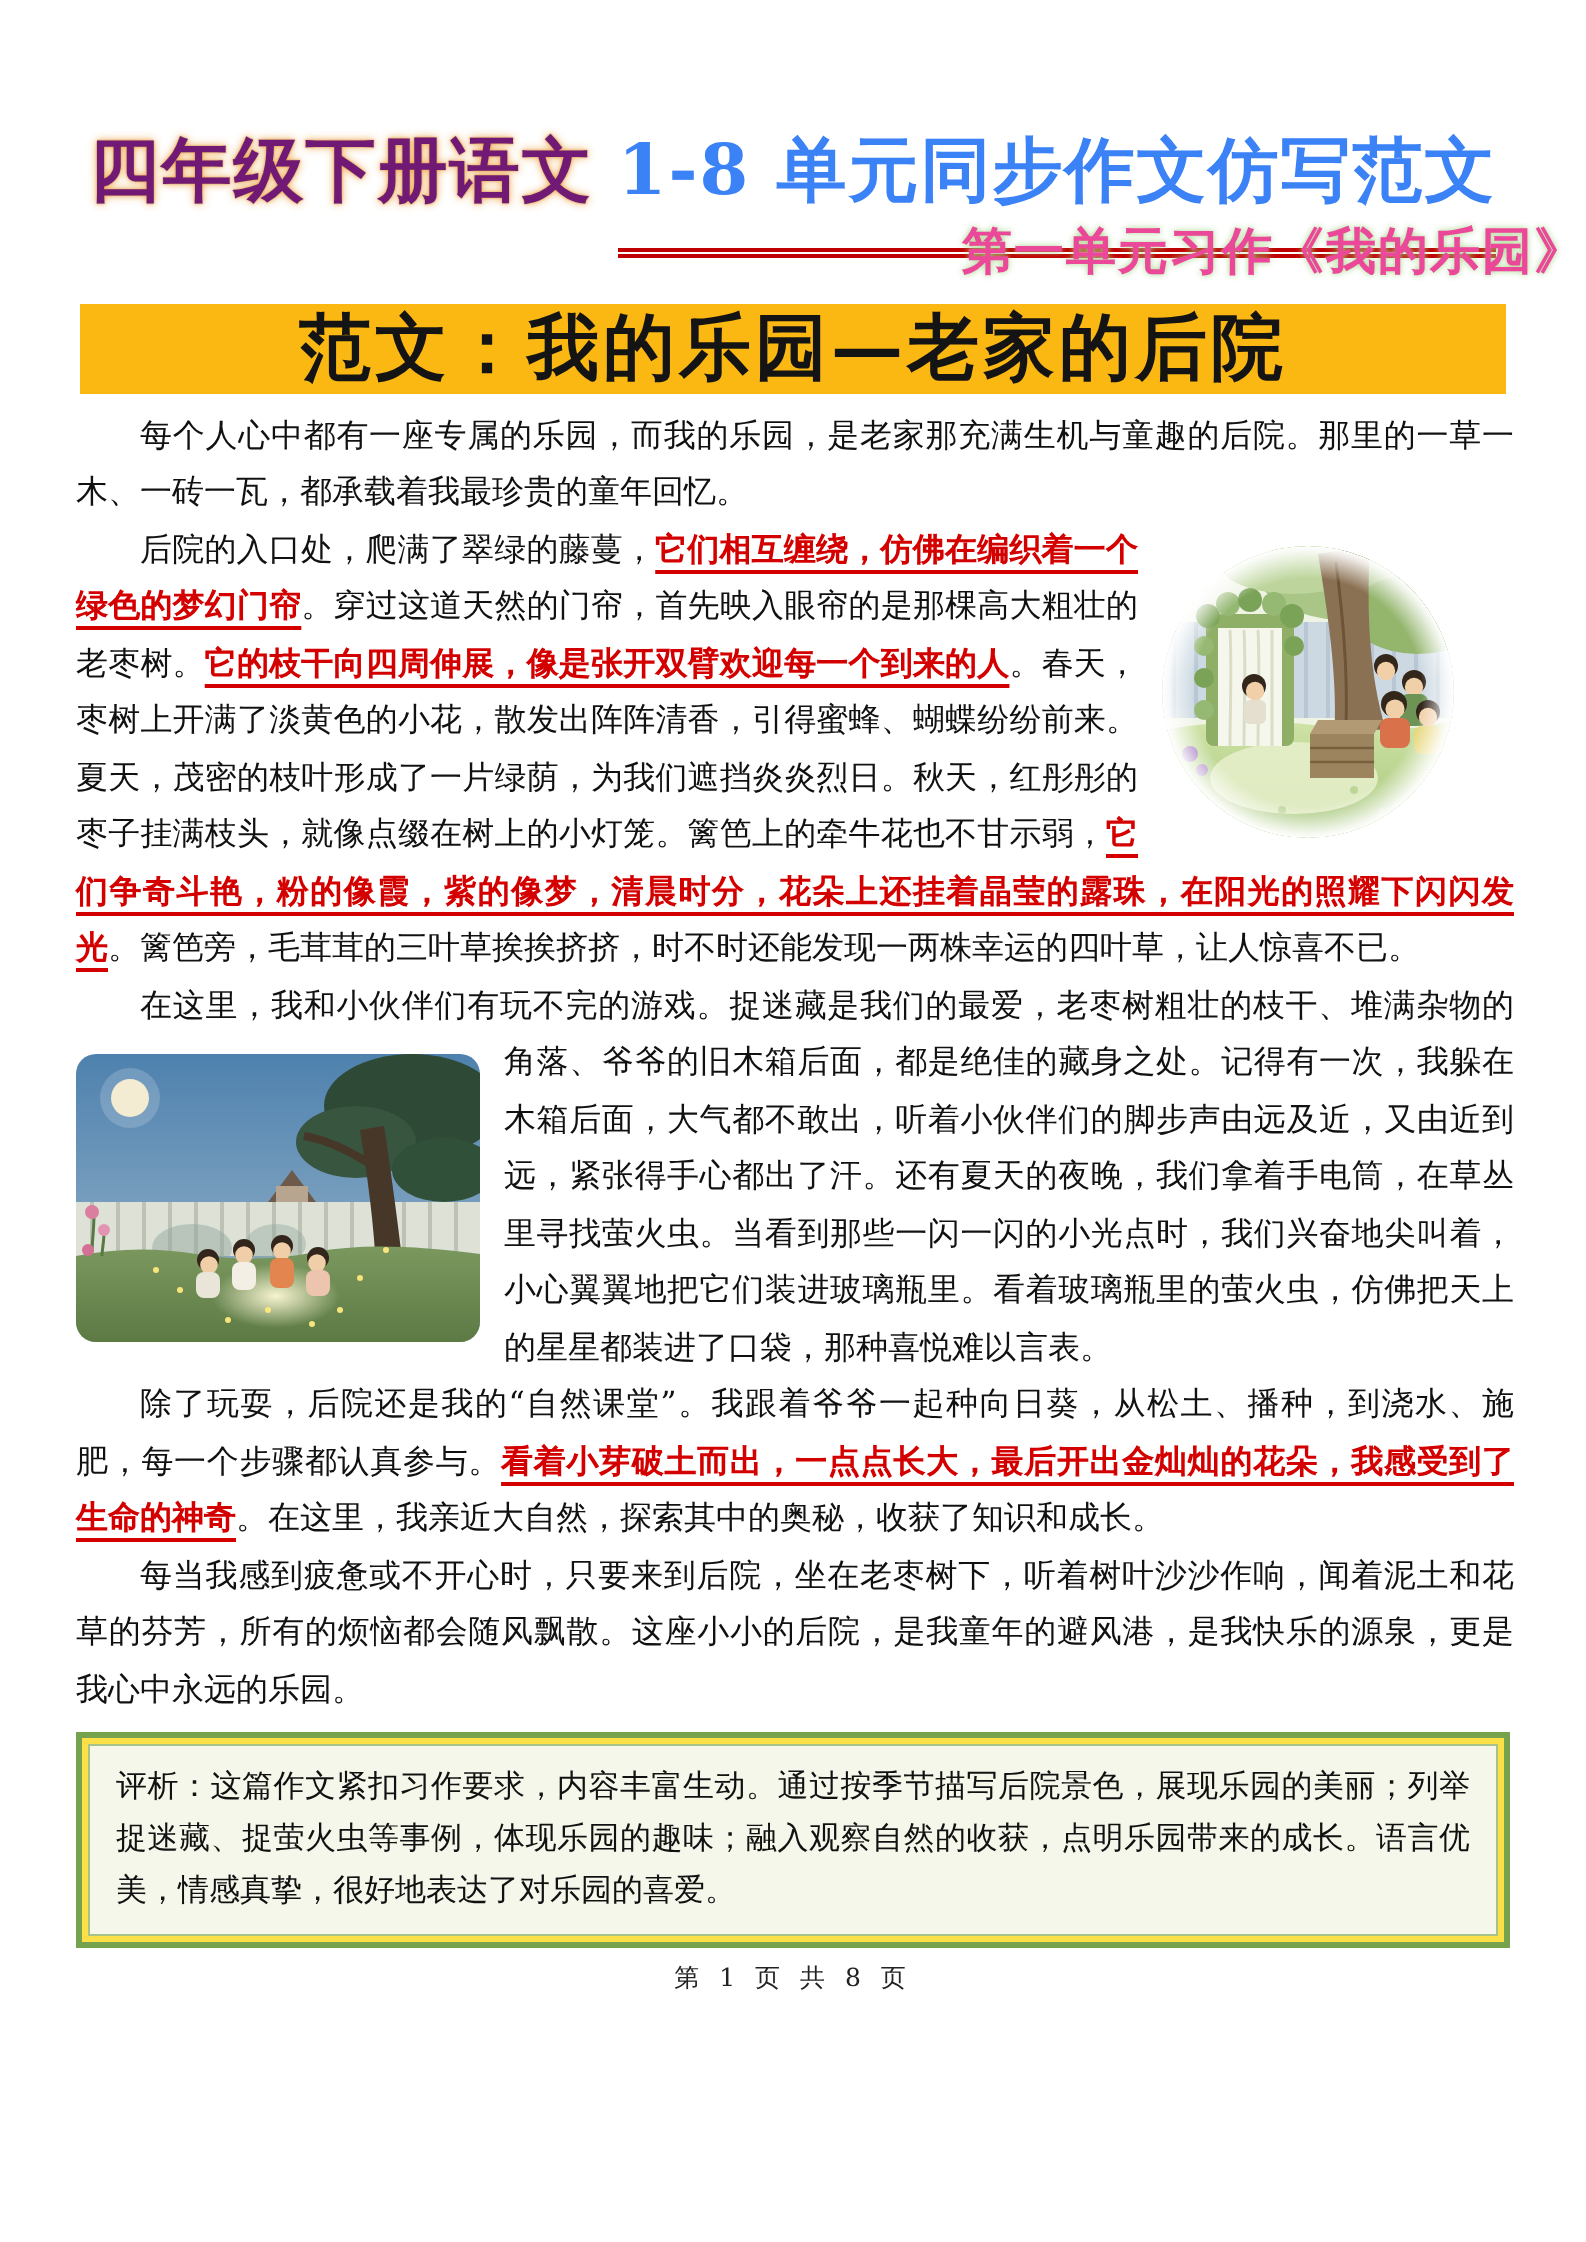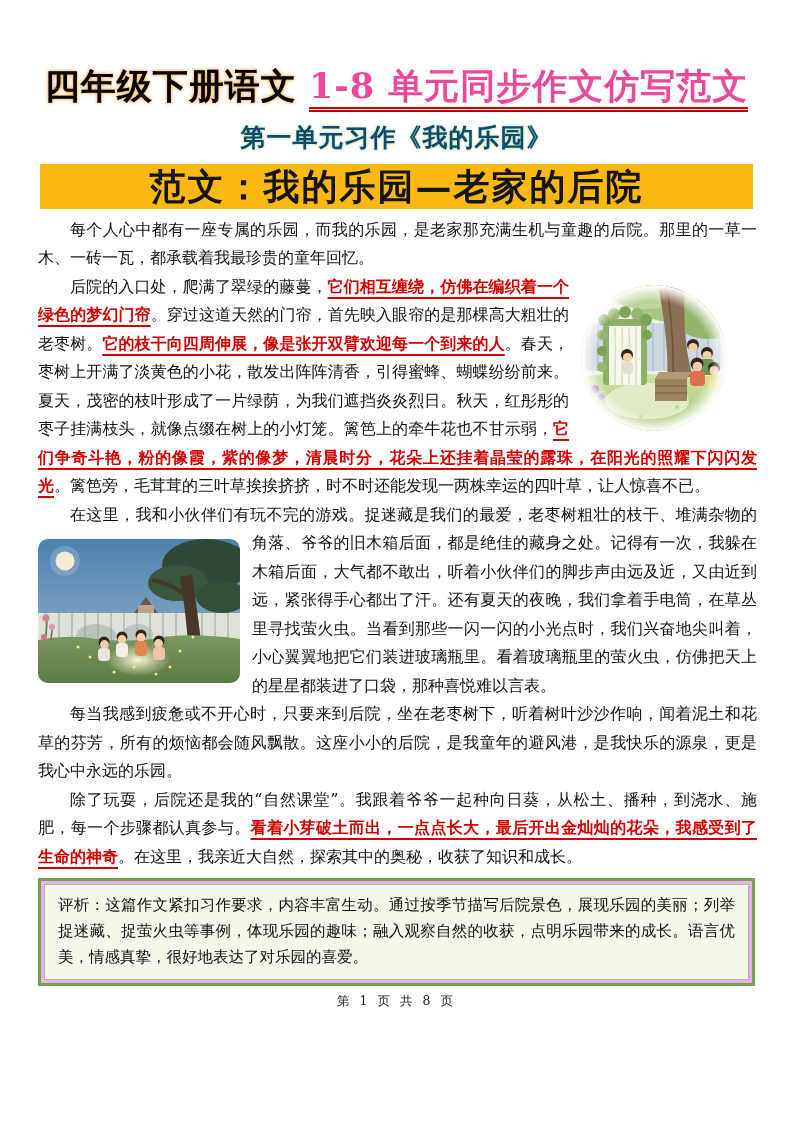--- a/index.html
+++ b/index.html
@@ -15,36 +15,36 @@
   
   .main-title{
     margin:64px 36px 0 36px;
     text-align:center;
     font-size:35px;
     font-weight:bold;
     line-height:1.25;
     white-space:nowrap;
   }
   .title-black{
-    color:#000000;
+    color:#701a75;
     text-shadow:0 0 4px rgba(235,160,60,.95), 0 0 1px rgba(190,100,30,.9);
     letter-spacing:1px;
   }
   .title-red{
+    color:#3b82f6;
+    border-bottom:5px double #c00000;
+    padding-bottom:18px;
+    letter-spacing:1px;
+  }
+  .subtitle{
+    margin-top:1px;
+    text-align:right;
+    font-size:25px;
+    font-weight:bold;
     color:#ec4899;
-    border-bottom:5px double #c00000;
-    padding-bottom:1px;
-    letter-spacing:1px;
-  }
-  .subtitle{
-    margin-top:13px;
-    text-align:center;
-    font-size:25px;
-    font-weight:bold;
-    color:#0c4a6e;
     text-shadow:0 0 3px rgba(160,210,130,.95);
     letter-spacing:1px;
   }
   .banner{
     margin:10px 40px 0 40px;
     background:#fbb712;
     height:45px;
     line-height:45px;
     text-align:center;
     font-size:36px;
@@ -83,21 +83,21 @@
     float:left;
     width:202px;height:182px;
     margin-right:12px;
     shape-outside:inset(38px 0 0 0);
   }
   .float-night svg{display:block;margin-top:38px;border-radius:10px;}
   
   .comment-box{
     margin:7px 38px 0 38px;
     border:3px solid #76a24e;
-    background:#f0abfc;
+    background:#fde047;
     padding:3px;
   }
   .comment-inner{
     border:1px solid #a6c287;
     background:#f4f7ea;
     padding:7px 13px 9px 13px;
     font-size:15.5px;
     line-height:26px;
     text-align:justify;
   }
@@ -246,23 +246,23 @@
               <circle cx="132" cy="128" r="1.5"></circle>
           <circle cx="76" cy="133" r="1.5"></circle>
               <circle cx="155" cy="98" r="1.5"></circle>
               <circle cx="40" cy="108" r="1.5"></circle>
           <circle cx="118" cy="135" r="1.5"></circle>
               <circle cx="96" cy="128" r="1.5"></circle>
         </g>
       </svg>
         </span><span>在这里，我和小伙伴们有玩不完的游戏。捉迷藏是我们的最爱，老枣树粗壮的枝干、堆满杂物的角落、爷爷的旧木箱后面，都是绝佳的藏身之处。记得有一次，我躲在木箱后面，大气都不敢出，听着小伙伴们的脚步声由远及近，又由近到远，紧张得手心都出了汗。还有夏天的夜晚，我们拿着手电筒，在草丛里寻找萤火虫。当看到那些一闪一闪的小光点时，我们兴奋地尖叫着，小心翼翼地把它们装进玻璃瓶里。看着玻璃瓶里的萤火虫，仿佛把天上的星星都装进了口袋，那种喜悦难以言表。</span></p>
 
+    <p><span>除了玩耍，后院还是我的“自然课堂”。我跟着爷爷一起种向日葵，从松土、播种，到浇水、施肥，每一个步骤都认真参与。</span><span class="hl">看着小芽破土而出，一点点长大，最后开出金灿灿的花朵，我感受到了生命的神奇</span><span>。在这里，我亲近大自然，探索其中的奥秘，收获了知识和成长。</span></p>
+
     <p><span>每当我感到疲惫或不开心时，只要来到后院，坐在老枣树下，听着树叶沙沙作响，闻着泥土和花草的芬芳，所有的烦恼都会随风飘散。这座小小的后院，是我童年的避风港，是我快乐的源泉，更是我心中永远的乐园。</span></p>
-
-    <p><span>除了玩耍，后院还是我的“自然课堂”。我跟着爷爷一起种向日葵，从松土、播种，到浇水、施肥，每一个步骤都认真参与。</span><span class="hl">看着小芽破土而出，一点点长大，最后开出金灿灿的花朵，我感受到了生命的神奇</span><span>。在这里，我亲近大自然，探索其中的奥秘，收获了知识和成长。</span></p>
 
   </div>
 
   <div class="comment-box">
     <div class="comment-inner">
       <p>评析：这篇作文紧扣习作要求，内容丰富生动。通过按季节描写后院景色，展现乐园的美丽；列举捉迷藏、捉萤火虫等事例，体现乐园的趣味；融入观察自然的收获，点明乐园带来的成长。语言优美，情感真挚，很好地表达了对乐园的喜爱。</p>
     </div>
   </div>
 
   <div class="page-footer">第 1 页 共 8 页</div>

